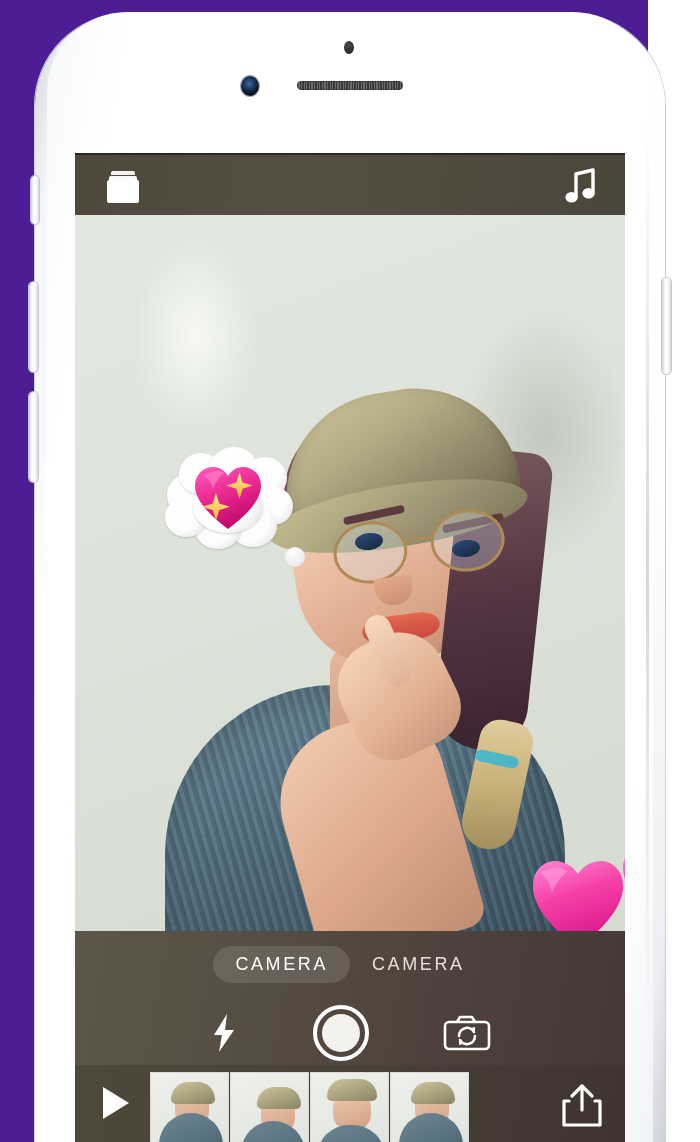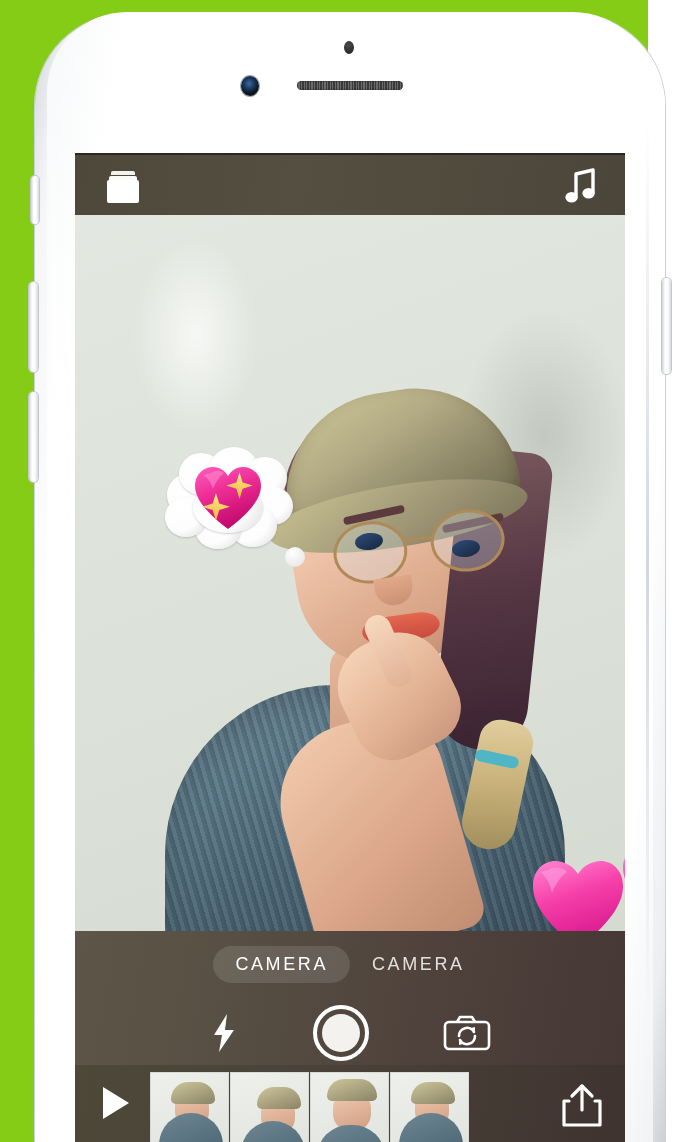--- a/index.html
+++ b/index.html
@@ -2,21 +2,21 @@
 <html><head>
 <meta charset="utf-8">
 <style>
   * { margin:0; padding:0; box-sizing:border-box; }
   html,body {
     width:700px; height:1142px; overflow:hidden;
     background:#ffffff;
     font-family:"Liberation Sans", sans-serif;
   }
 
-  #stage { position:relative; width:648px; height:1142px; background:#84cc16; }
+  #stage { position:relative; width:648px; height:1142px; background:#4c1d95; }
 
   
   .phone-body{
     position:absolute; left:35px; top:14px; width:630px; height:1160px;
     border-radius:92px 92px 0 0;
     background:linear-gradient(100deg,#d3d6da 0%,#f4f6f8 5%,#ffffff 16%,#fdfefe 52%,#ffffff 84%,#eceef1 95%,#c9ccd1 100%);
     box-shadow:0 0 0 1px #cdd1d6;
   }
   .phone-inner{
     position:absolute; left:47px; top:12px; width:606px; height:1150px;

